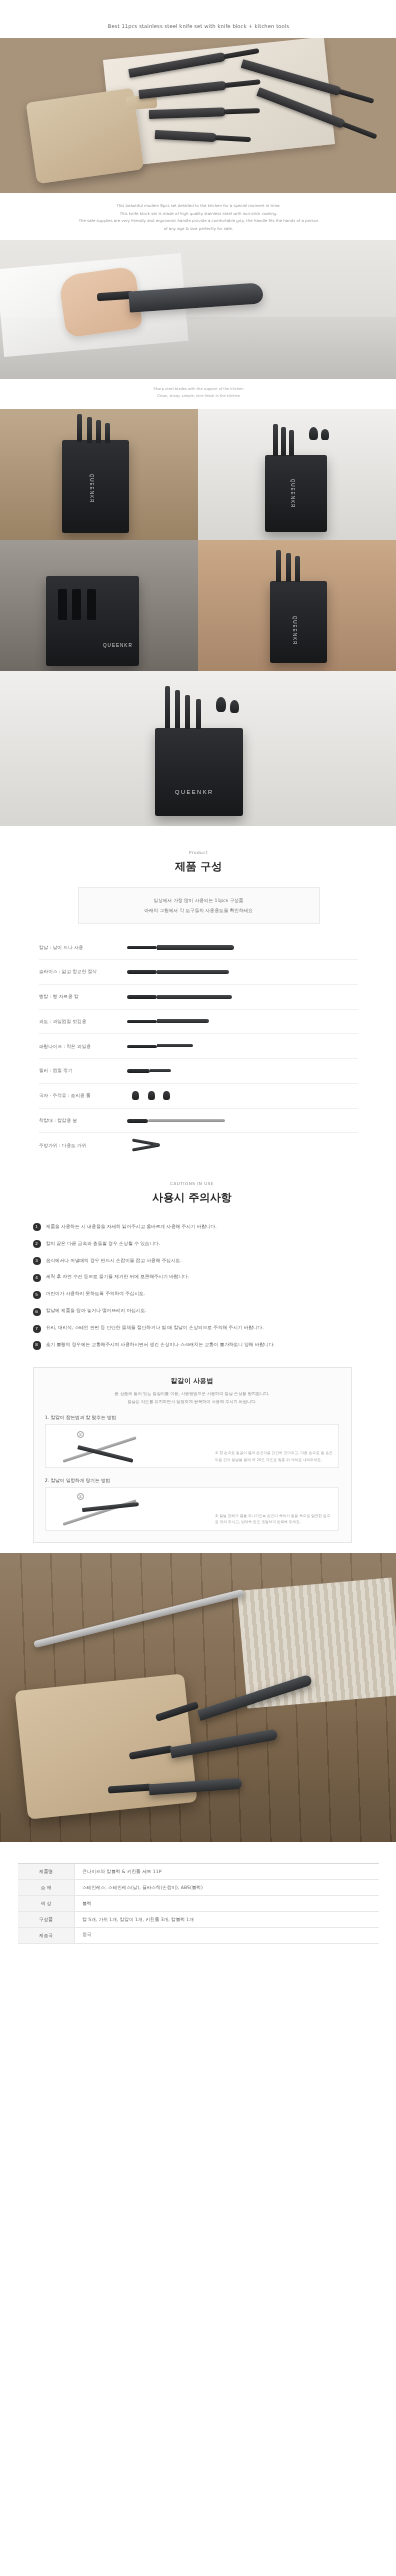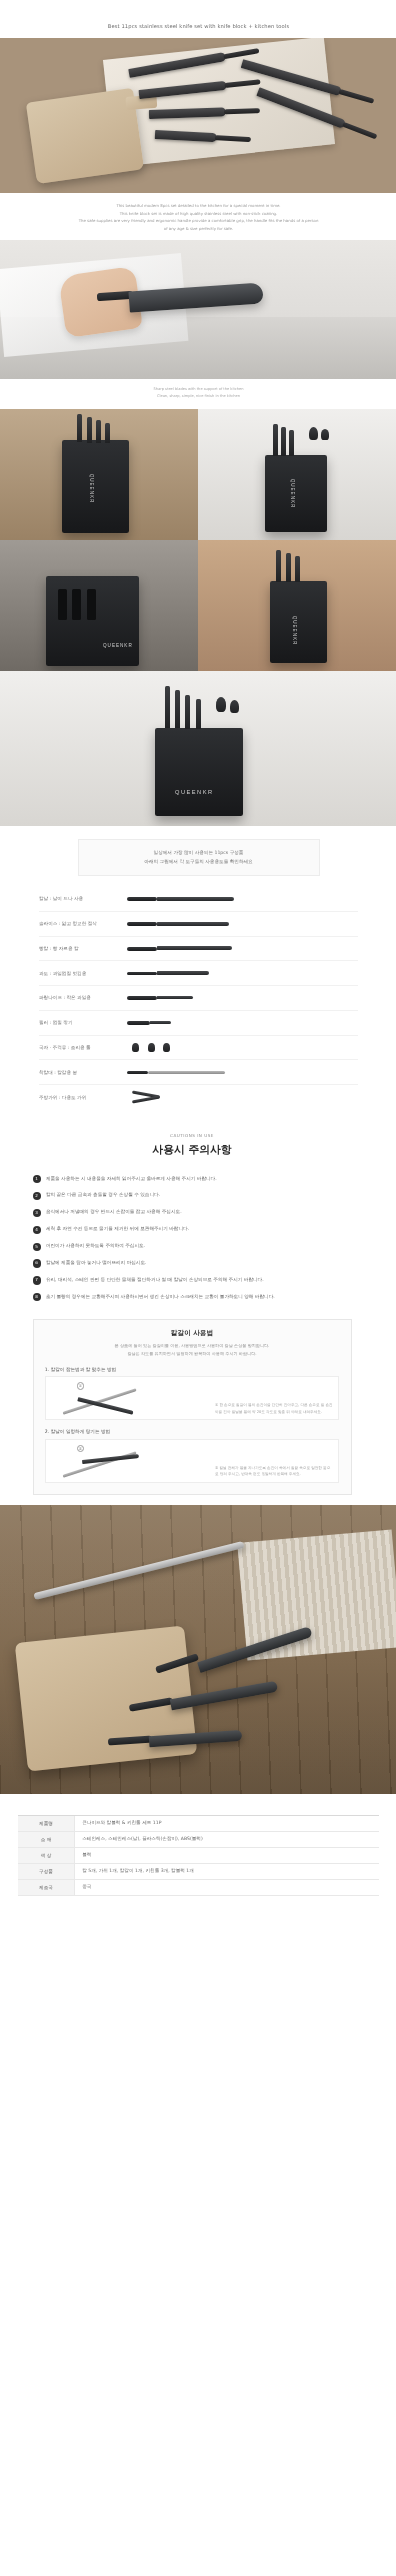--- a/index.html
+++ b/index.html
@@ -357,20 +357,24 @@
       <div class="knife-up" style="left:175px; top:19.6px; height:38px;"></div>
       <div class="knife-up" style="left:185px; top:24px; height:34px;"></div>
       <div class="knife-up" style="left:196px; top:28px; height:30px;"></div>
       <div class="art-tool" style="left:216px; top:26px; width:10.3px; height:15.5px;"></div>
       <div class="art-tool" style="left:230px; top:29px; width:9.3px; height:13.4px;"></div>
       <div class="brand" style="left:175px; top:118px; letter-spacing:1.5px; font-size:5.7px;">QUEENKR</div>
     </div>
   </div>
 
   <div class="section">
+    <div class="sec-head">
+      <div class="sec-eyebrow">Product</div>
+      <div class="sec-title">제품 구성</div>
+    </div>
     <div class="lead-box" style="white-space:pre-line;">일상에서 가장 많이 사용되는 11pcs 구성품
 아래의 그림에서 각 도구들의 사용용도를 확인하세요</div>
 
     <div class="spec-list">
 
       <div class="spec-row">
         <div class="spec-label">칼날 : 날이 드나 사용</div>
         <div class="spec-art">
           <div class="art-handle" style="left:0px;"></div>
           <div class="art-knife" style="left:30px; width:77px;"></div>

